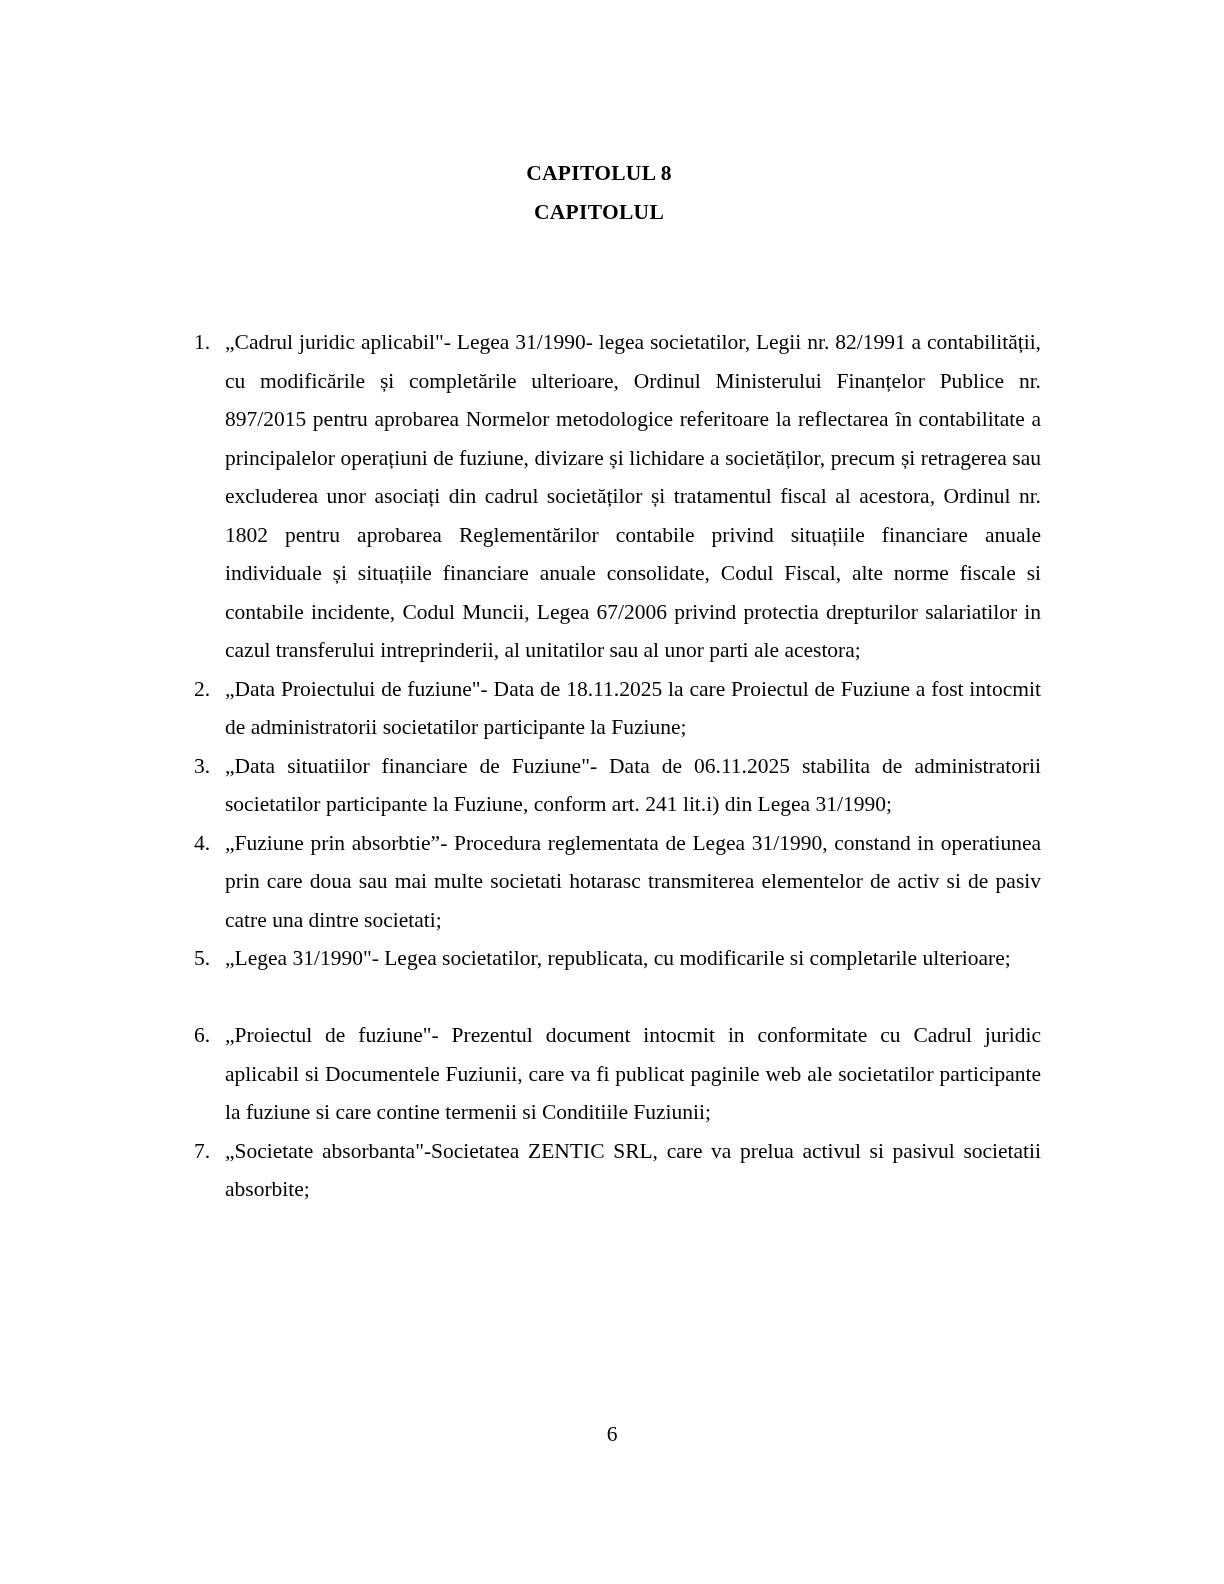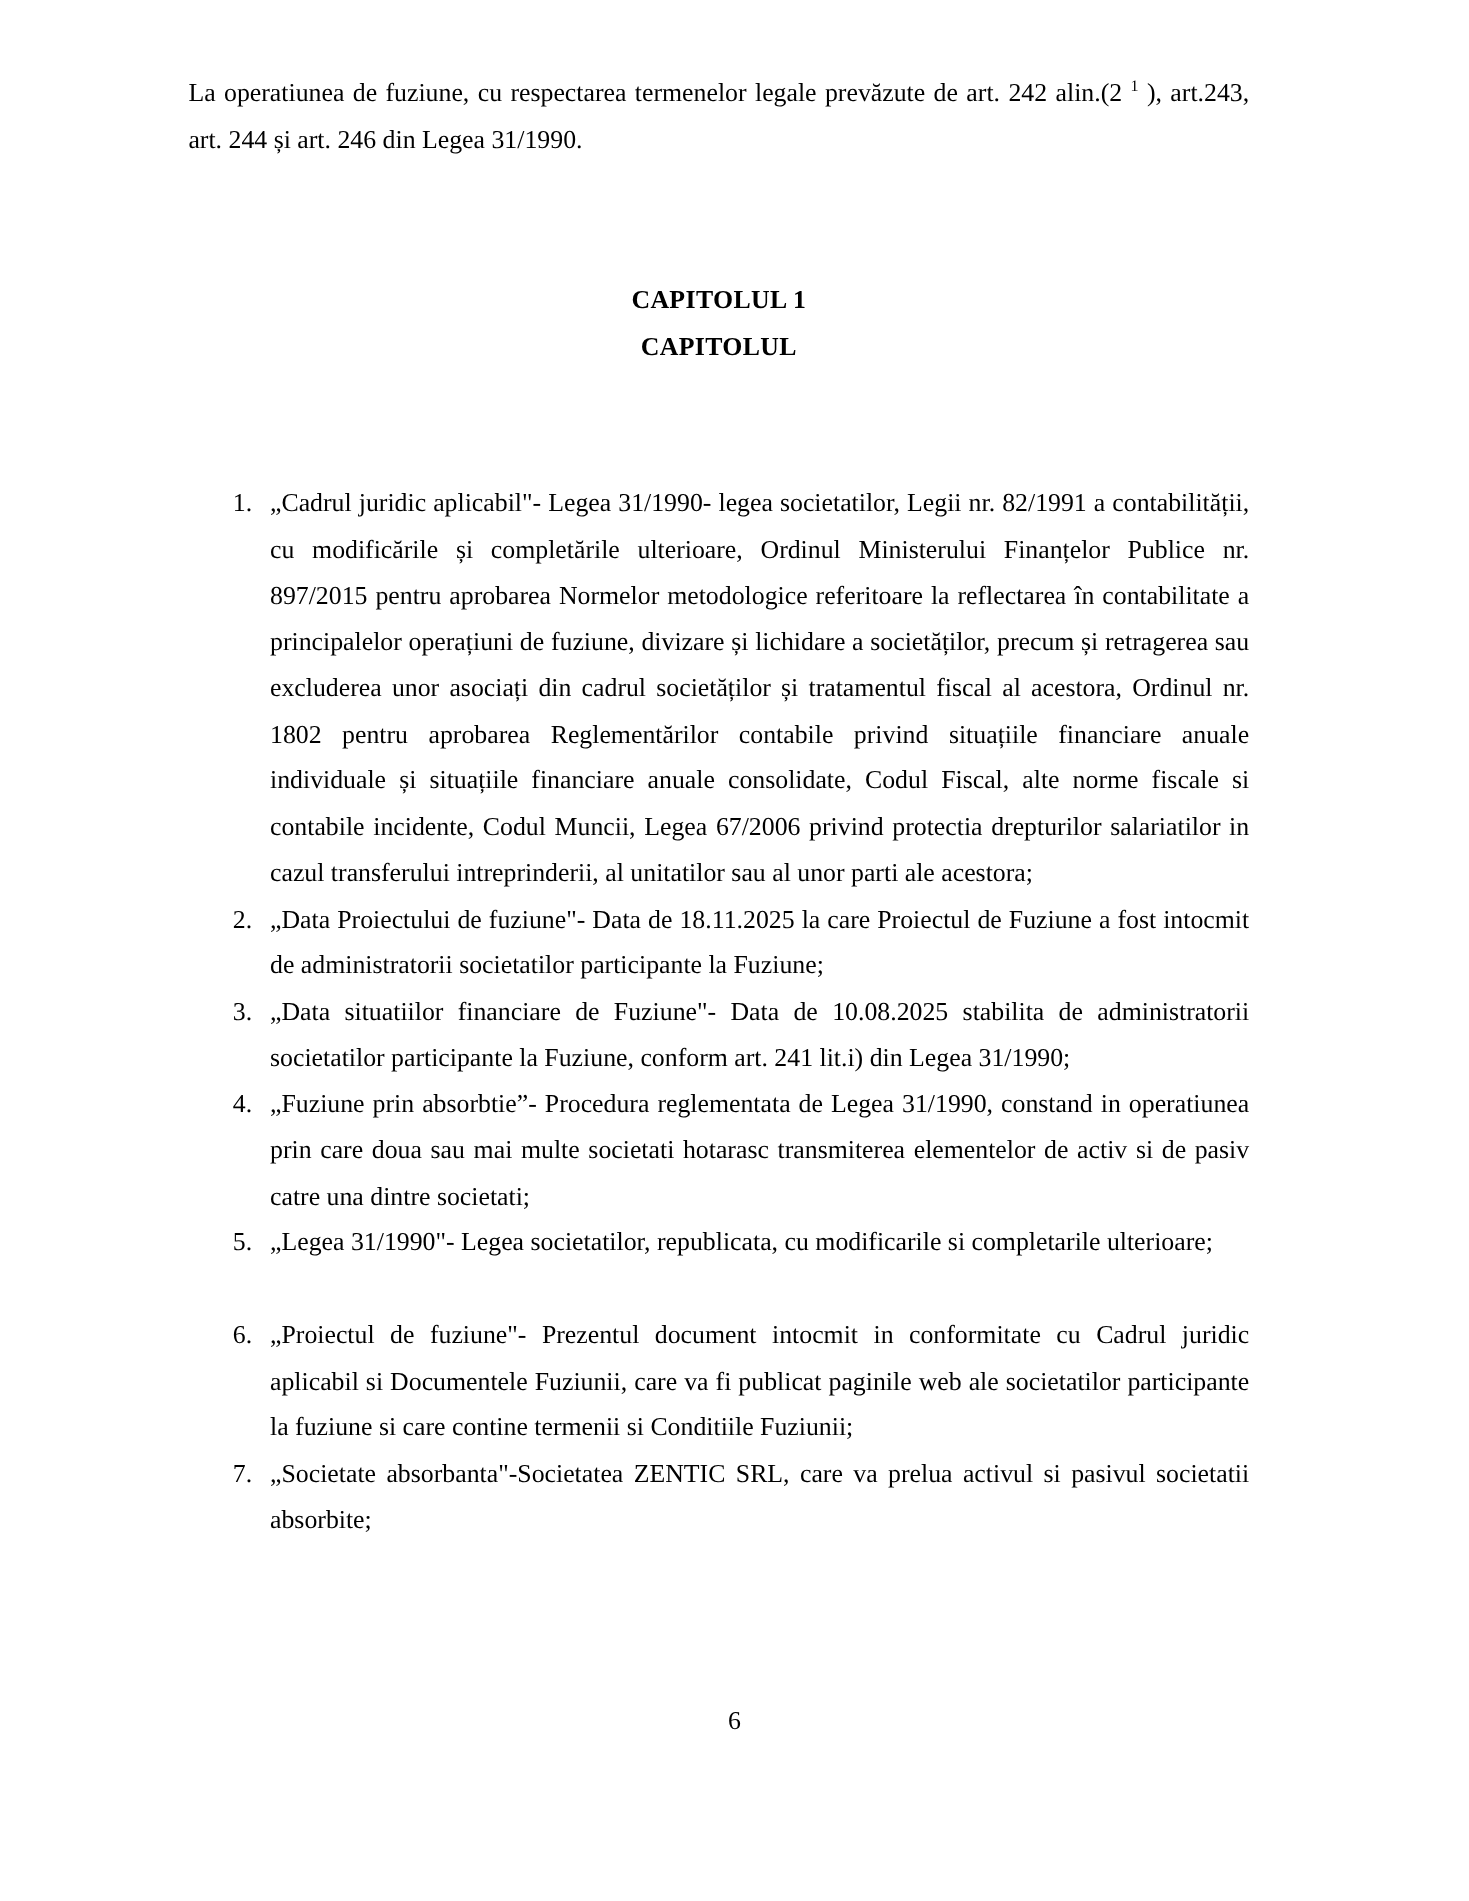--- a/index.html
+++ b/index.html
@@ -98,25 +98,24 @@
     font-family: "Liberation Serif", "DejaVu Serif", serif;
   }
 </style>
 </head>
 <body>
 
 <div class="page">
 
   <div class="content">
 
-    <p class="para intro-para"><span>La operatiunea de fuziune, cu respectarea termenelor legale prevăzute de art. 242 alin.(2 </span><sup class="footref">1</sup><span> ), art.243, art. 244 și art. 246 din Legea 31/1990.</span></p>
 
     <div class="spacer-lg"></div>
 
-    <h1 class="heading">CAPITOLUL 1</h1>
+    <h1 class="heading">CAPITOLUL 8</h1>
     <h2 class="heading">CAPITOLUL</h2>
 
     <div class="spacer-md"></div>
 
 
     <div class="spacer-sm"></div>
 
     <ol class="list">
 
       <li class="list-item">
@@ -124,21 +123,21 @@
         <span class="body">„Cadrul juridic aplicabil"- Legea 31/1990- legea societatilor, Legii nr. 82/1991 a contabilității, cu modificările și completările ulterioare, Ordinul Ministerului Finanțelor Publice nr. 897/2015 pentru aprobarea Normelor metodologice referitoare la reflectarea în contabilitate a principalelor operațiuni de fuziune, divizare și lichidare a societăților, precum și retragerea sau excluderea unor asociați din cadrul societăților și tratamentul fiscal al acestora, Ordinul nr. 1802 pentru aprobarea Reglementărilor contabile privind situațiile financiare anuale individuale și situațiile financiare anuale consolidate, Codul Fiscal, alte norme fiscale si contabile incidente, Codul Muncii, Legea 67/2006 privind protectia drepturilor salariatilor in cazul transferului intreprinderii, al unitatilor sau al unor parti ale acestora;</span>
       </li>
 
       <li class="list-item">
         <span class="marker">2.</span>
         <span class="body">„Data Proiectului de fuziune"- Data de 18.11.2025 la care Proiectul de Fuziune a fost intocmit de administratorii societatilor participante la Fuziune;</span>
       </li>
 
       <li class="list-item">
         <span class="marker">3.</span>
-        <span class="body">„Data situatiilor financiare de Fuziune"- Data de 10.08.2025 stabilita de administratorii societatilor participante la Fuziune, conform art. 241 lit.i) din Legea 31/1990;</span>
+        <span class="body">„Data situatiilor financiare de Fuziune"- Data de 06.11.2025 stabilita de administratorii societatilor participante la Fuziune, conform art. 241 lit.i) din Legea 31/1990;</span>
       </li>
 
       <li class="list-item">
         <span class="marker">4.</span>
         <span class="body">„Fuziune prin absorbtie”- Procedura reglementata de Legea 31/1990, constand in operatiunea prin care doua sau mai multe societati hotarasc transmiterea elementelor de activ si de pasiv catre una dintre societati;</span>
       </li>
 
       <li class="list-item">
         <span class="marker">5.</span>
         <span class="body">„Legea 31/1990"- Legea societatilor, republicata, cu modificarile si completarile ulterioare;</span>

